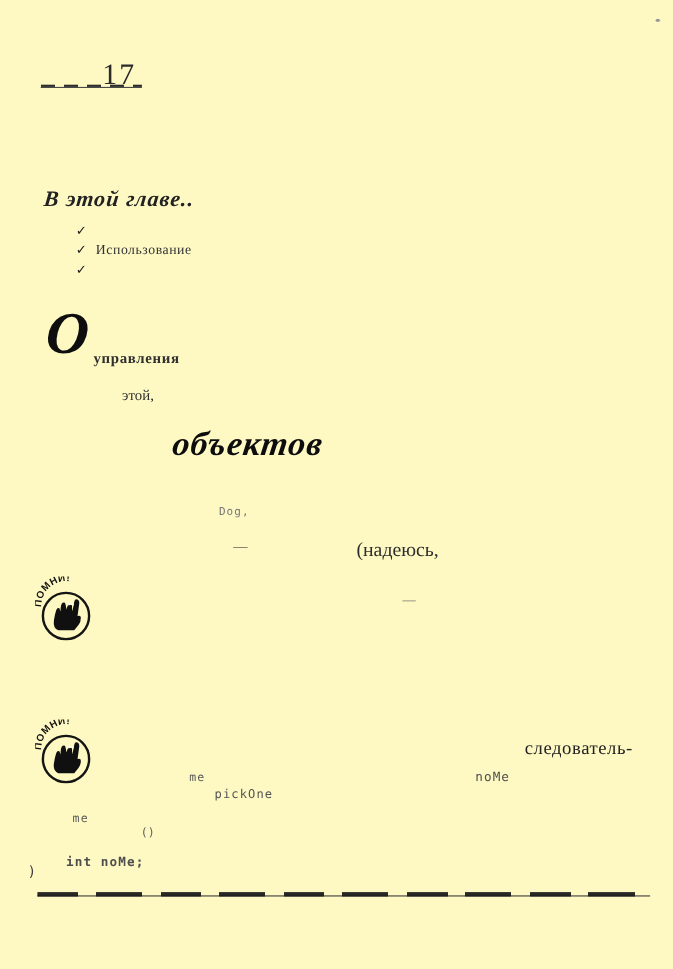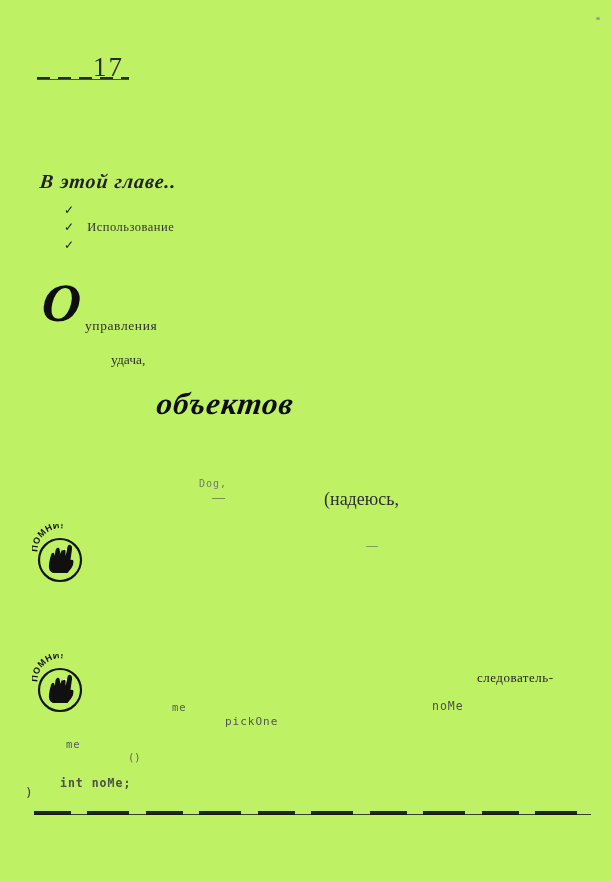--- a/index.html
+++ b/index.html
@@ -1,23 +1,24 @@
 <!DOCTYPE html>
 <html><head>
 <meta charset="utf-8">
 <style>
   html,body{margin:0;padding:0;background:#e8e8e8;}
   .page{
     position:relative;
     width:612px;height:881px;
     margin:0 auto;
-    background:#bef264;
+    background:#fef9c3;
     overflow:hidden;
     font-family:"Liberation Serif", serif;
     color:#1a1a1a;
+    text-align:center;
   }
   .abs{position:absolute;}
 
   
   .chapter-number{
     left:93px;top:52px;
     font-size:27px;
     font-family:"Liberation Serif", serif;
     color:#2a2a2a;
     letter-spacing:2px;
@@ -50,38 +51,38 @@
 
   
   .drop-cap{
     left:42px;top:276px;
     font-size:54px;line-height:1;
     font-style:italic;font-weight:bold;
     color:#0e0e0e;
     transform:skewX(-4deg);
   }
   .frag{white-space:nowrap;}
-  .f-upravleniya{left:85px;top:318px;font-size:13.5px;color:#2f2f2f;letter-spacing:0.6px;}
+  .f-upravleniya{left:85px;top:318px;font-size:13.5px;color:#2f2f2f;letter-spacing:0.6px;font-weight:bold;}
   .f-udacha{left:111px;top:352px;font-size:13.5px;color:#2f2f2f;}
   .title-fragment{
     left:157px;top:386px;
     font-size:31px;
     font-style:italic;font-weight:bold;
     transform:skewX(-8deg);
     letter-spacing:1px;
     color:#0d0d0d;
   }
   .mono{font-family:"DejaVu Sans Mono", monospace;}
-  .f-dog{left:199px;top:460px;font-size:10px;color:#767676;letter-spacing:1px;margin-top:18px;}
+  .f-dog{left:199px;top:460px;font-size:10px;color:#767676;letter-spacing:1px;}
   .f-dash1{left:212px;top:489px;font-size:13px;color:#555;}
   .f-nadeyus{left:324px;top:489px;font-size:18px;color:#2d2d2d;}
   .f-dash2{left:366px;top:538px;font-size:12px;color:#6a6a6a;}
-  .f-sledovatel{left:477px;top:670px;font-size:13px;color:#232323;letter-spacing:0.5px;}
+  .f-sledovatel{left:477px;top:670px;font-size:17px;color:#232323;letter-spacing:0.5px;}
   .f-me1{left:172px;top:701px;font-size:10.5px;color:#5a5a5a;letter-spacing:1px;}
-  .f-pickone{left:195px;top:715px;font-size:11px;color:#545454;letter-spacing:1px;margin-left:30px;}
+  .f-pickone{left:195px;top:715px;font-size:11px;color:#545454;letter-spacing:1px;}
   .f-nome{left:432px;top:699px;font-size:11.5px;color:#4e4e4e;letter-spacing:1px;}
   .f-me2{left:66px;top:738px;font-size:10.5px;color:#5a5a5a;letter-spacing:1px;}
   .f-parens{left:128px;top:751px;font-size:10.5px;color:#5f5f5f;}
   .f-intnome{left:60px;top:776px;font-size:11.5px;color:#4e4e4e;letter-spacing:1px;font-weight:bold;}
   .f-closeparen{left:25px;top:785px;font-size:13px;color:#3f3f3f;}
 
   
   .remember-icon{width:58px;height:62px;}
   .icon1{left:32px;top:524px;}
   .icon2{left:32px;top:654px;}
@@ -118,21 +119,21 @@
     <span class="check">✓</span>
     <span class="label">Использование</span>
   </div>
   <div class="abs itc-row row3">
     <span class="check">✓</span>
     <span class="label"></span>
   </div>
 
   <div class="abs drop-cap">О</div>
   <div class="abs frag f-upravleniya">управления</div>
-  <div class="abs frag f-udacha">удача,</div>
+  <div class="abs frag f-udacha">этой,</div>
   <div class="abs frag title-fragment">объектов</div>
   <div class="abs frag mono f-dog">Dog,</div>
   <div class="abs frag f-dash1">—</div>
   <div class="abs frag f-nadeyus">(надеюсь,</div>
   <div class="abs frag f-dash2">—</div>
   <div class="abs frag f-sledovatel">следователь-</div>
   <div class="abs frag mono f-me1">me</div>
   <div class="abs frag mono f-pickone">pickOne</div>
   <div class="abs frag mono f-nome">noMe</div>
   <div class="abs frag mono f-me2">me</div>

